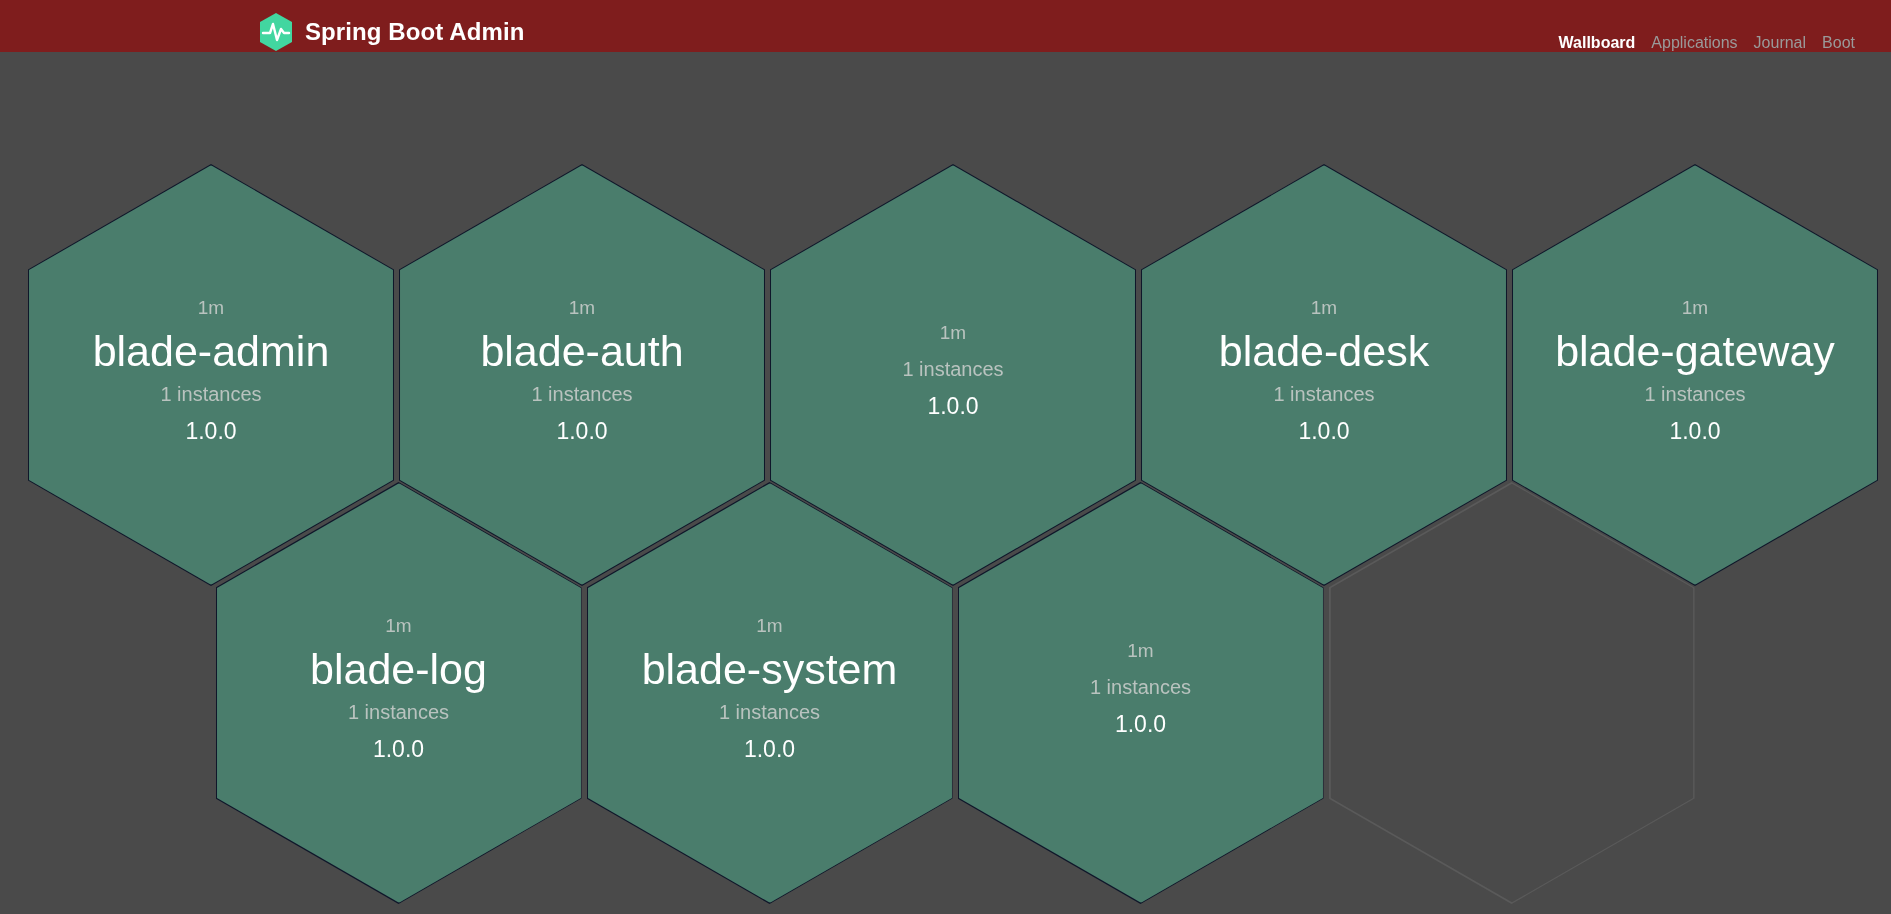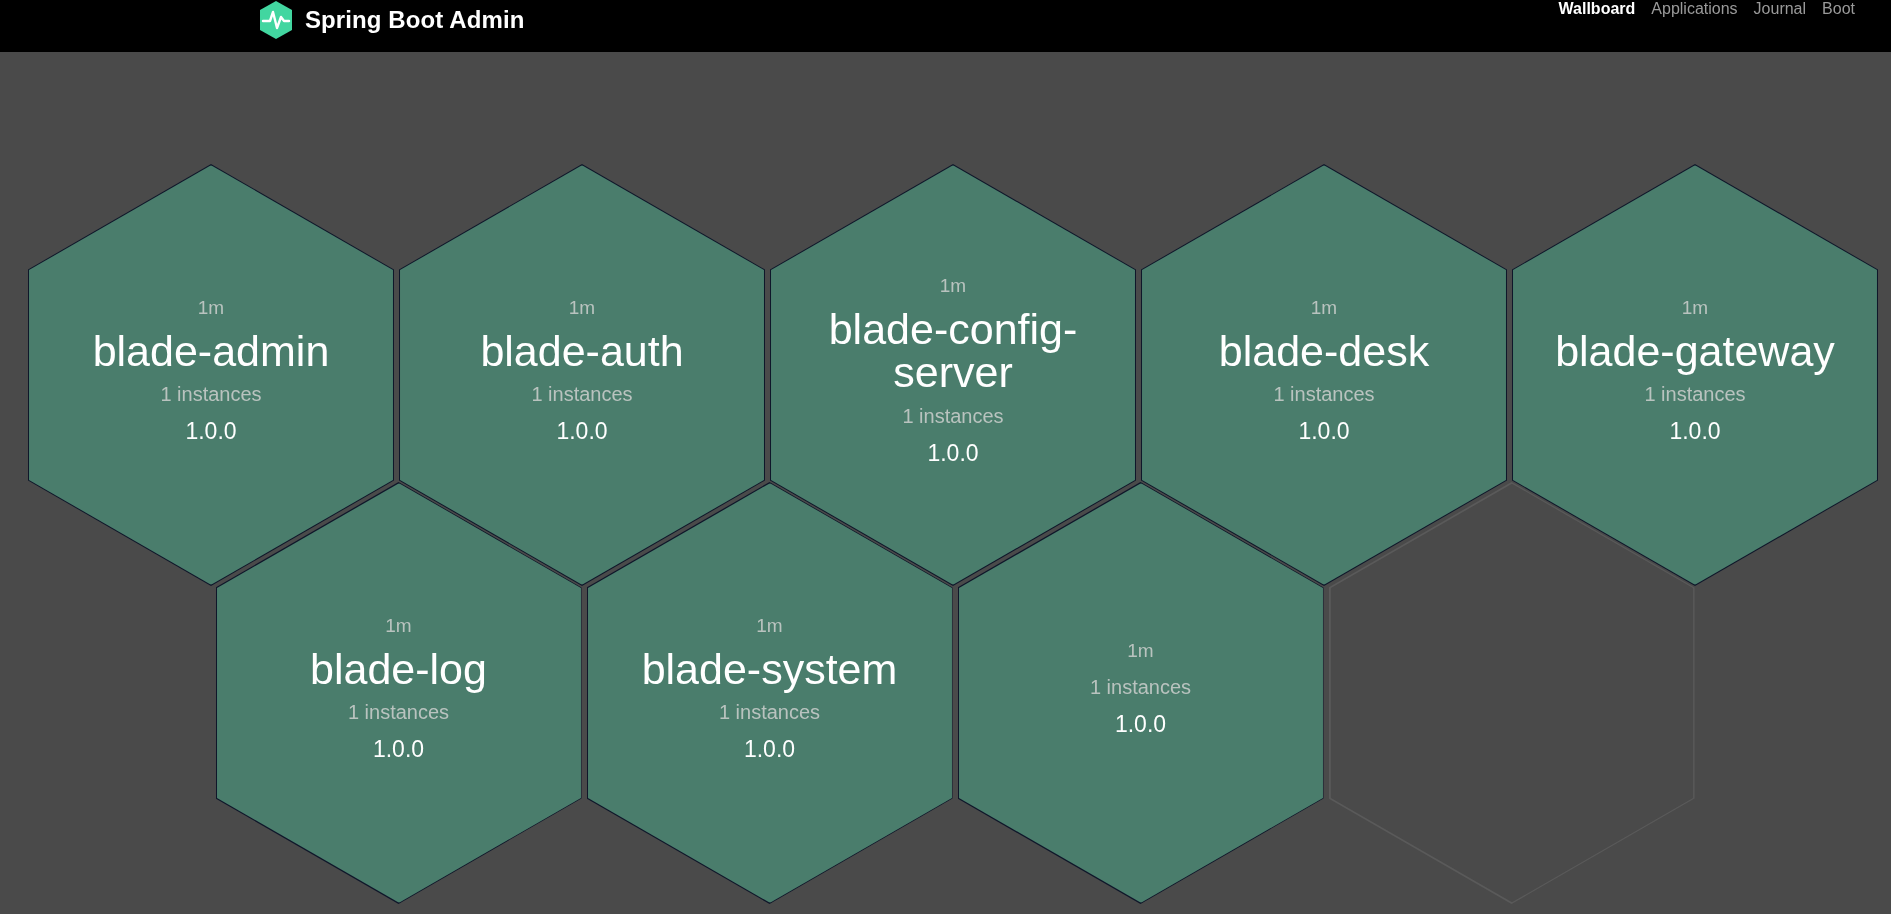--- a/index.html
+++ b/index.html
@@ -7,23 +7,23 @@
   html, body {
     width:1891px; height:914px;
     background:#4a4a4a;
     font-family:"Liberation Sans", sans-serif;
     overflow:hidden;
   }
 
   
   .navbar {
     height:52px;
-    background:#000000;
-    display:flex;
-    align-items:flex-start;
+    background:#7f1d1d;
+    display:flex;
+    align-items:flex-end;
     position:relative;
     z-index:20;
   }
   .brand {
     display:flex;
     align-items:center;
     gap:11px;
     margin-left:258px;
     text-decoration:none;
   }
@@ -167,21 +167,20 @@
           <div class="hex-uptime">1m</div>
           <div class="hex-name">blade-auth</div>
           <div class="hex-instances">1 instances</div>
           <div class="hex-version">1.0.0</div>
         </div>
       </div>
       <div class="hex" style="left: 770px; top: 112px;">
         <div class="hex-inner"></div>
         <div class="hex-body">
           <div class="hex-uptime">1m</div>
-          <div class="hex-name">blade-config-server</div>
           <div class="hex-instances">1 instances</div>
           <div class="hex-version">1.0.0</div>
         </div>
       </div>
       <div class="hex" style="left: 1141px; top: 112px;">
         <div class="hex-inner"></div>
         <div class="hex-body">
           <div class="hex-uptime">1m</div>
           <div class="hex-name">blade-desk</div>
           <div class="hex-instances">1 instances</div>

